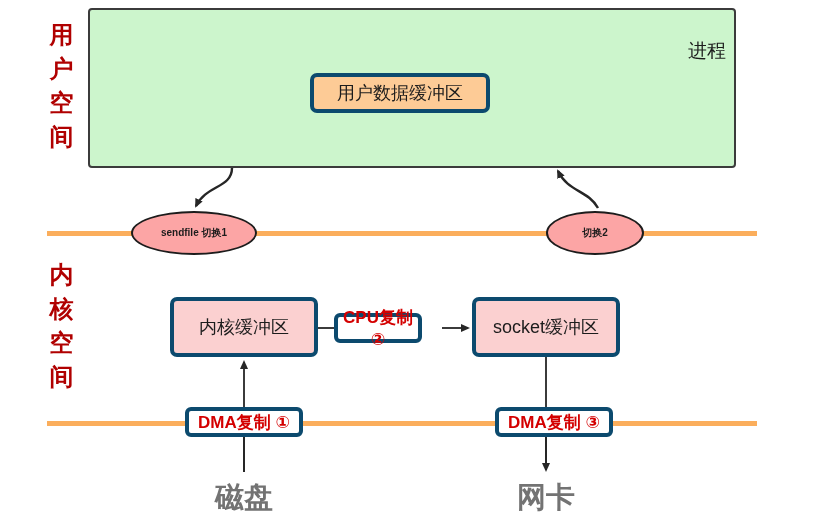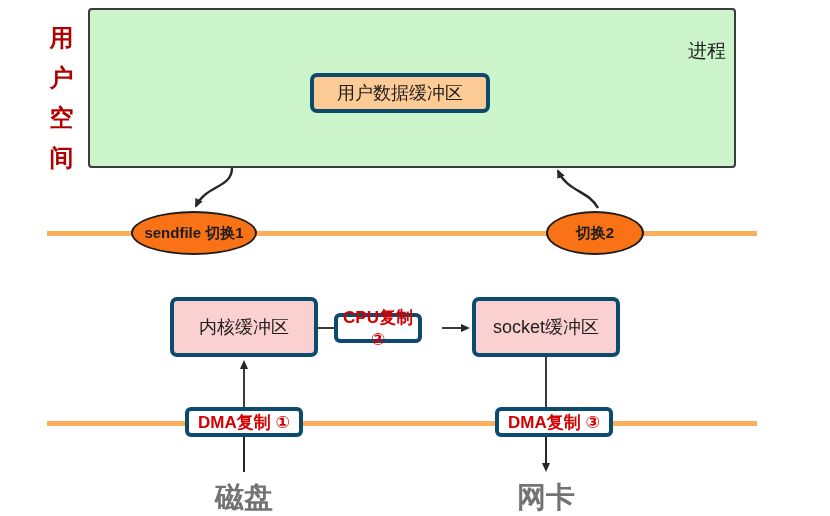--- a/index.html
+++ b/index.html
@@ -14,21 +14,21 @@
     background:#ffffff;
     overflow:hidden;
   }
 
   
   .side-label{
     position:absolute;
     color:#b00000;
     font-weight:bold;
     font-size:24px;
-    line-height:40px;
+    line-height:34px;
     letter-spacing:1px;
     text-align:center;
     width:40px;
     white-space:pre-line;
   }
 
   
   .green-box{
     position:absolute;
     background:#ccf5cc;
@@ -62,28 +62,28 @@
     background:#ffffff;
     color:#d40000;
     font-weight:bold;
     font-size:17px;
     border-radius:6px;
   }
 
   
   .ellipse{
     position:absolute;
-    background:#f97316;
+    background:#fca5a5;
     border:2px solid #1c1c1c;
     border-radius:50%;
     box-sizing:border-box;
     display:flex;
     align-items:center;
     justify-content:center;
-    font-size:15px;
+    font-size:10px;
     font-weight:bold;
     color:#1c1c1c;
     white-space:nowrap;
   }
 
   
   .boundary{
     position:absolute;
     height:5px;
     background:#fbae5c;
@@ -105,20 +105,21 @@
     pointer-events:none;
   }
 </style>
 </head>
 <body>
 
 <div id="canvas">
 
   <div class="side-label" style="left:42px; top:18px;">用 户 空 间</div>
 
+  <div class="side-label" style="left:42px; top:258px;">内 核 空 间</div>
 
   <div class="green-box" style="left:88px; top:8px; width:648px; height:160px;"></div>
 
   <div class="process-label" style="left:688px; top:38px;">进程</div>
 
   <div class="node orange" style="left:310px; top:73px; width:180px; height:40px;">
     <span>用户数据缓冲区</span>
   </div>
 
   <div class="boundary" style="left:47px; top:231px; width:710px;"></div>

